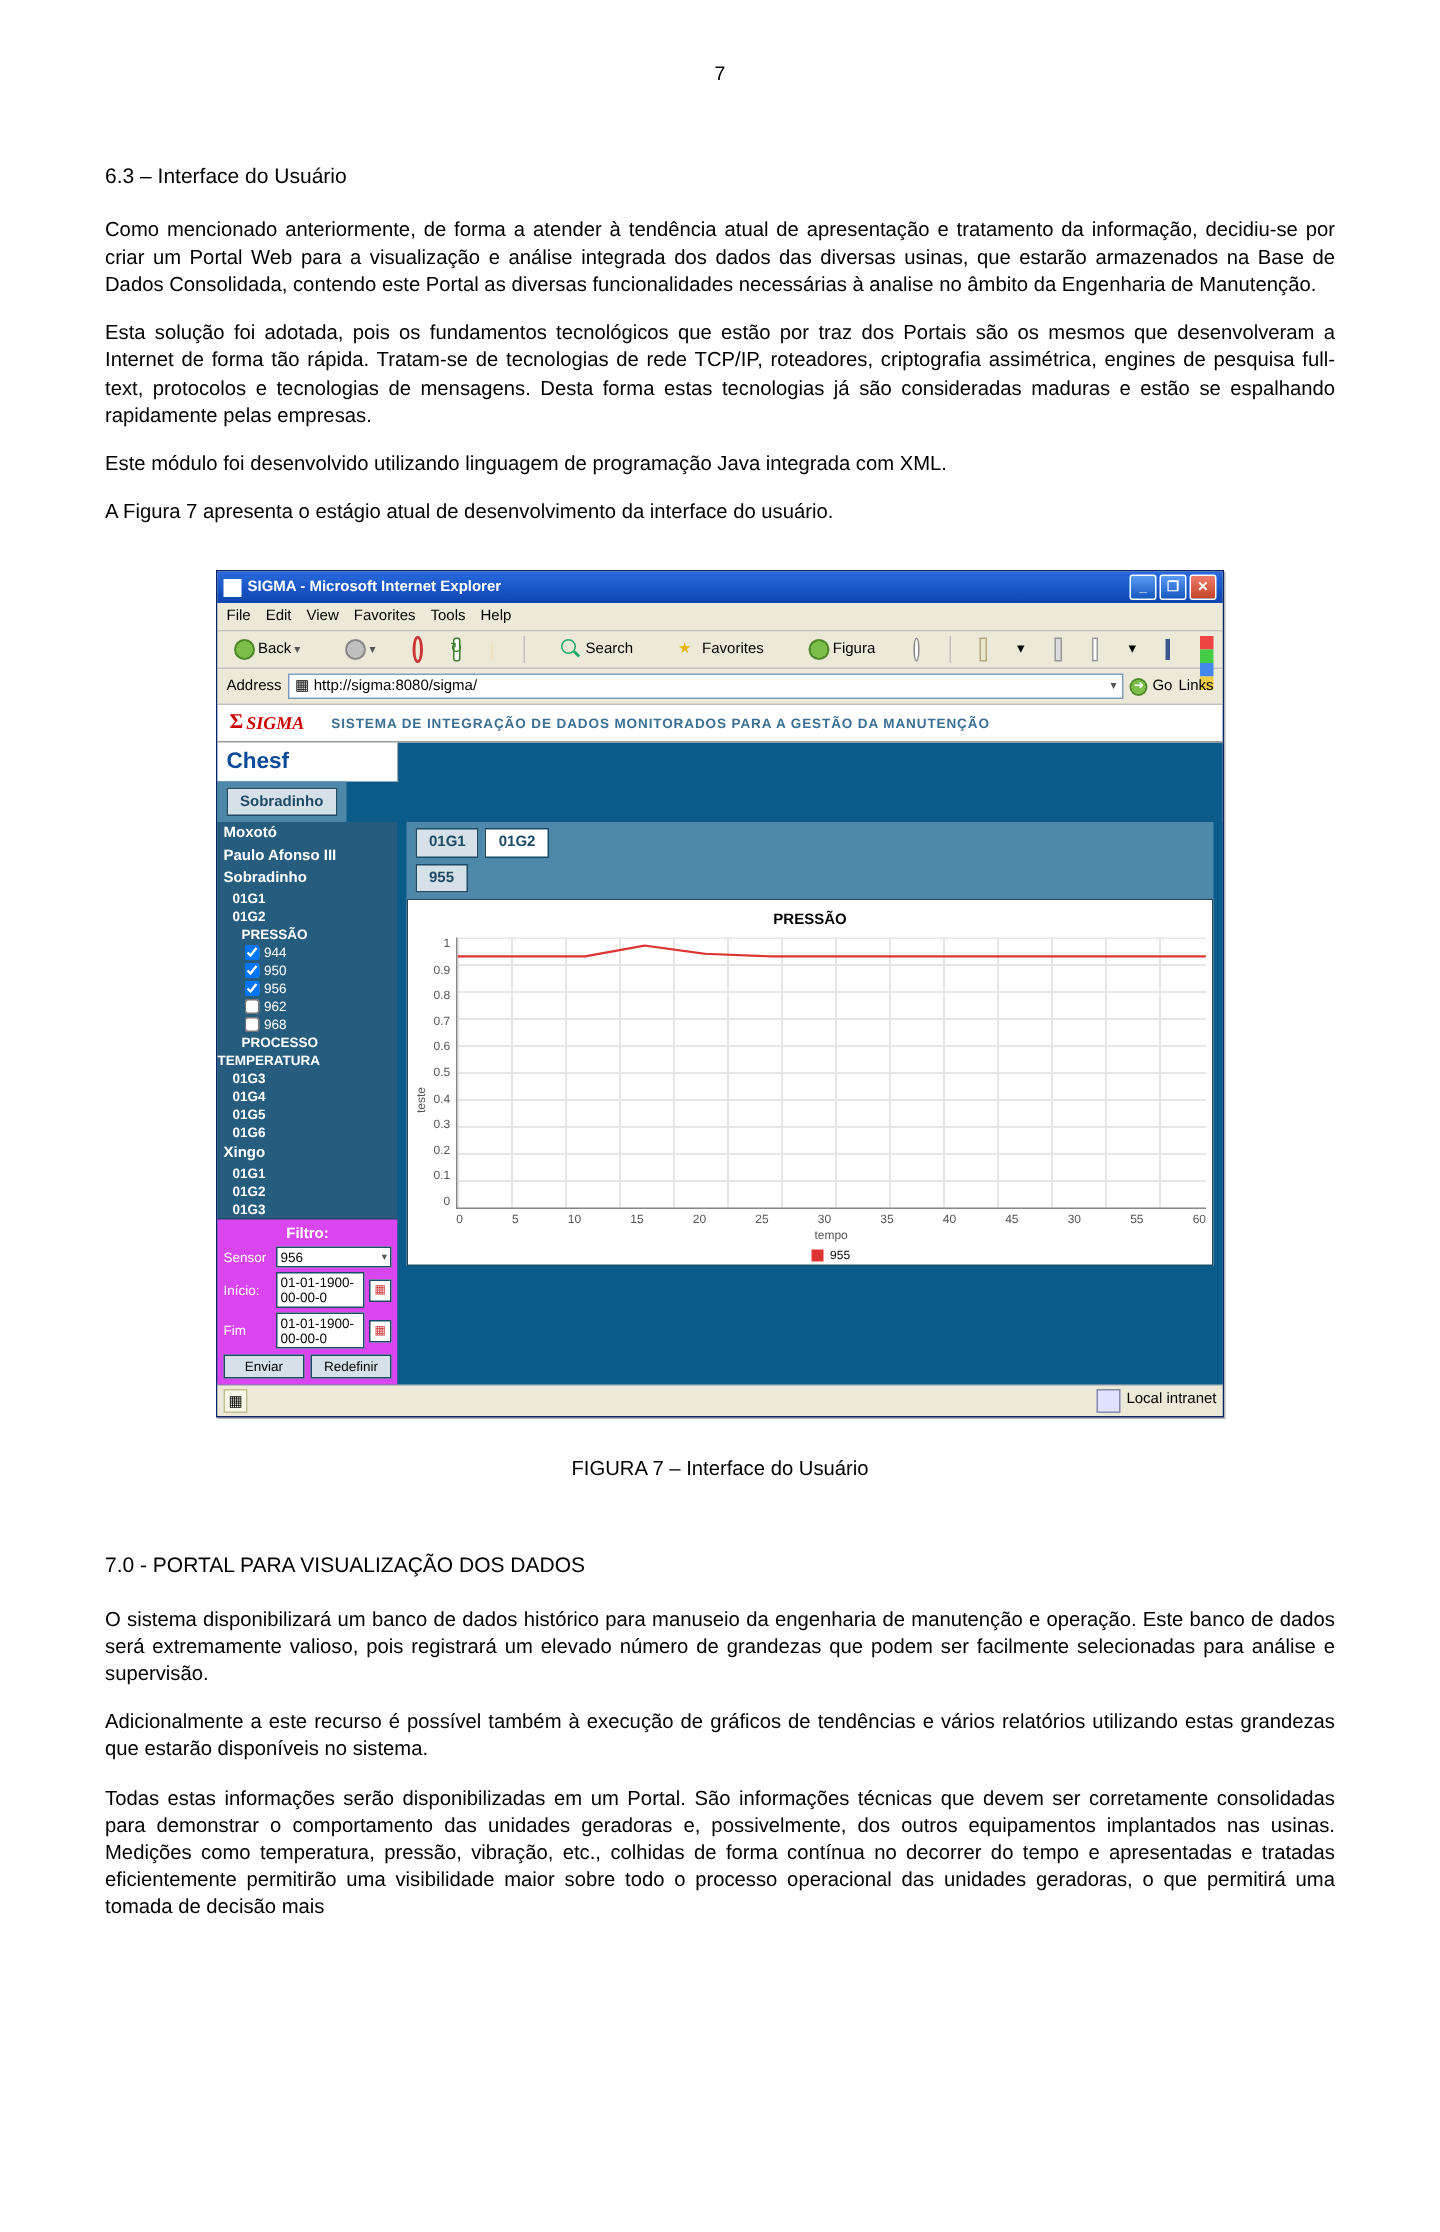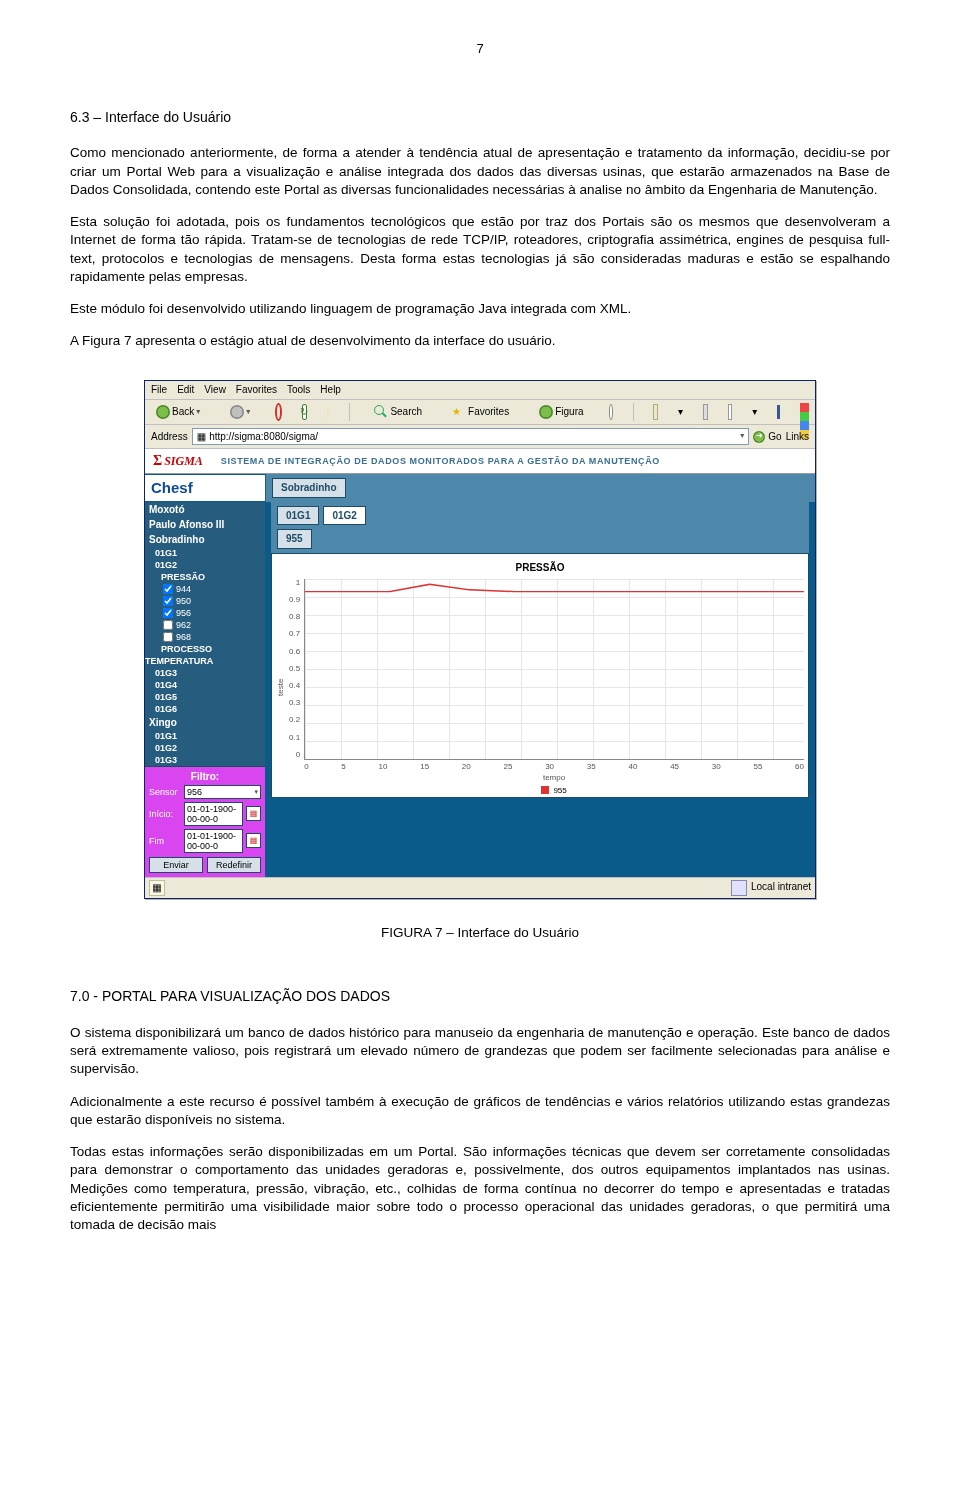--- a/index.html
+++ b/index.html
@@ -106,21 +106,21 @@
   .addrbar .go{display:flex;align-items:center;gap:3px;}
   .addrbar .go .gico{width:12px;height:12px;border-radius:50%;background:radial-gradient(circle,#7bbf4a 55%,#4e8a2c 56%);display:flex;align-items:center;justify-content:center;color:#fff;font-size:8px;}
   .links{font-size:10px;}
 
   .content{background:#0a5a8a;padding:0;}
   .brandbar{background:#fff;display:flex;align-items:center;padding:4px 8px;border-bottom:1px solid #999;}
   .brandbar .sys{display:flex;align-items:center;gap:2px;}
   .brandbar .sigma{font:italic bold 12px Georgia;color:#c00;margin-left:2px;}
   .brandbar .redx{font:bold 14px Georgia;color:#c00;margin-right:-2px;}
   .brandbar .subtitle{font:bold 9px Arial;color:#3a6f93;letter-spacing:0.6px;margin-left:18px;}
-  .chesfrow{display:flex;align-items:center;}
+  .chesfrow{display:flex;align-items:flex-start;flex-direction:column;}
   .chesf{background:#fff;padding:4px 6px;border-right:1px solid #265d7f;width:108px;}
   .chesf .logo{font:bold 15px Arial;color:#0b4a97;}
   .tabsrow{flex:1;background:#4d88aa;display:flex;gap:4px;padding:4px 6px;align-items:center;}
   .tabbtn{background:#d5e0e8;border:1px solid #1d4b66;padding:2px 8px;font-size:10px;color:#1d4b66;font-weight:bold;}
   .tabbtn.active{background:#fff;}
   .bodyrow{display:flex;}
   .sidebar{width:120px;background:#265d7f;padding:0;}
   .sidebar .grp{color:#fff;font:bold 10px Arial;padding:2px 4px;}
   .sidebar .sgrp{color:#fff;font:bold 9px Arial;padding:1px 4px 1px 10px;}
   .sidebar .leaf{color:#fff;font:9px Arial;padding:1px 4px 1px 18px;display:flex;align-items:center;gap:3px;}
@@ -169,20 +169,29 @@
 <h2 class="section">6.3 – Interface do Usuário</h2>
 
 <p class="just">Como mencionado anteriormente, de forma a atender à tendência atual de apresentação e tratamento da informação, decidiu-se por criar um Portal Web para a visualização e análise integrada dos dados das diversas usinas, que estarão armazenados na Base de Dados Consolidada, contendo este Portal as diversas funcionalidades necessárias à analise no âmbito da Engenharia de Manutenção.</p>
 <p class="just">Esta solução foi adotada, pois os fundamentos tecnológicos que estão por traz dos Portais são os mesmos que desenvolveram a Internet de forma tão rápida. Tratam-se de tecnologias de rede TCP/IP, roteadores, criptografia assimétrica, engines de pesquisa full-text, protocolos e tecnologias de mensagens. Desta forma estas tecnologias já são consideradas maduras e estão se espalhando rapidamente pelas empresas.</p>
 <p class="just">Este módulo foi desenvolvido utilizando linguagem de programação Java integrada com XML.</p>
 <p class="just">A Figura 7 apresenta o estágio atual de desenvolvimento da interface do usuário.</p>
 
 <div class="shot-wrap">
   <div class="shot">
 
+    <div class="titlebar">
+      <span class="ticon"></span>
+      <span>SIGMA - Microsoft Internet Explorer</span>
+      <div class="winbtns">
+        <span>_</span>
+        <span>❐</span>
+        <span class="close">✕</span>
+      </div>
+    </div>
 
     <div class="menubar">
       <span>File</span>
       <span>Edit</span>
       <span>View</span>
       <span>Favorites</span>
       <span>Tools</span>
       <span>Help</span>
     </div>
 

